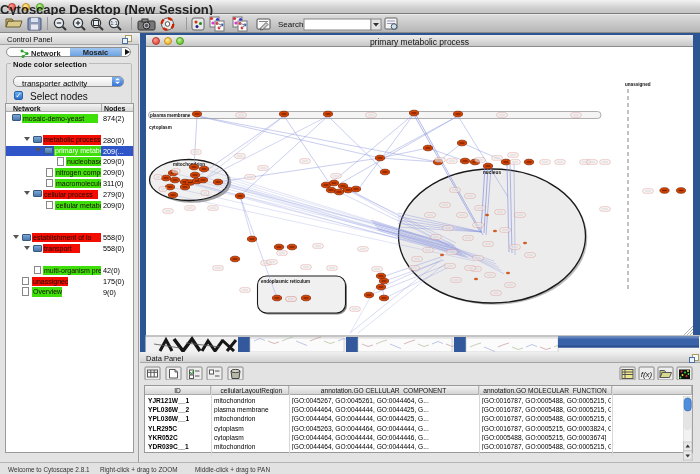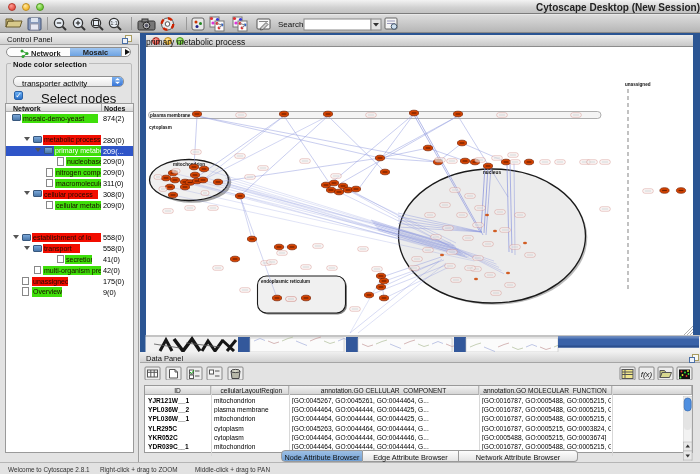--- a/index.html
+++ b/index.html
@@ -1,20 +1,20 @@
 <!DOCTYPE html>
 <html><head><meta charset="utf-8"><style>
 *{margin:0;padding:0;box-sizing:border-box;font-family:"Liberation Sans",sans-serif;}
 html,body{width:700px;height:474px;overflow:hidden;background:#e8e8e8;}
 #win{position:absolute;left:0;top:0;width:700px;height:474px;}
 .abs{position:absolute;}
 
 #titlebar{left:0;top:0;width:700px;height:14px;background:linear-gradient(#f3f3f3,#d0d0d0 60%,#c2c2c2);border-bottom:1px solid #7c7c7c;}
 .tl{width:8px;height:8px;border-radius:50%;top:3px;}
-#title{width:100%;text-align:right;font-size:10px;color:#222;top:2px;font-weight:bold;}
+#title{width:100%;text-align:left;font-size:13px;color:#222;top:2px;font-weight:bold;}
 
 #toolbar{left:0;top:15px;width:700px;height:18px;background:linear-gradient(#dcdcdc,#b6b6b6);border-bottom:1px solid #8a8a8a;}
 
 #cpanel{left:0;top:33px;width:139px;height:429px;background:#e3e3e3;border-right:1px solid #9f9f9f;}
 #cphead{left:0;top:0;width:139px;height:12px;background:linear-gradient(#f0f0f0,#d2d2d2);border-bottom:1px solid #a5a5a5;font-size:7.5px;color:#111;padding:2px 0 8px 7px;}
 #tabctl{left:6px;top:14px;width:125px;height:10px;background:#fdfdfd;border:1px solid #8f8f8f;border-radius:5px;font-size:7.5px;font-weight:bold;color:#222;}
 #tabmosaic{left:63px;top:0;width:51px;height:8px;background:linear-gradient(#9fc5f0,#6da3e3);text-align:center;}
 #groupbox{left:6px;top:30px;width:126px;height:57px;border:1px solid #bbb;border-radius:2px;}
 #combo{left:13px;top:43px;width:111px;height:11px;background:linear-gradient(#fff,#e8e8e8);border:1px solid #909090;border-radius:5px;font-size:8px;}
 #check{left:14px;top:58px;width:9px;height:9px;background:linear-gradient(#6cb1f5,#2a70c8);border:1px solid #2a62a8;border-radius:2px;color:#fff;font-size:8px;line-height:8px;text-align:center;}
@@ -173,21 +173,21 @@
     <div class="abs" style="left:11px;top:26.5px;background:#e3e3e3;padding:0 2px;font-size:7.5px;font-weight:bold;color:#111;">Node color selection</div>
     <div id="combo" class="abs">
         <span class="abs" style="left:8px;top:1.5px;">transporter activity</span>
       <div class="abs" style="right:0px;top:0px;width:11px;height:9px;background:linear-gradient(#7db2f0,#3875d7);border-radius:0 4px 4px 0;">
         <svg width="11" height="8">
             <path d="M5.5 1 L8 3.2 L3 3.2 Z" fill="#fff"></path>
             <path d="M5.5 7 L8 4.8 L3 4.8 Z" fill="#fff"></path>
           </svg></div>
     </div>
     <div id="check" class="abs">✓</div>
-    <div class="abs" style="left:41px;top:58px;font-size:13px;color:#111;">Select nodes</div>
+    <div class="abs" style="left:30px;top:58px;font-size:10px;color:#111;">Select nodes</div>
     <div id="treebox" class="abs">
       <div id="treehead" class="abs">
           <span class="abs" style="left:7px;top:0.5px">Network</span>
           <span class="abs" style="left:98px;top:0.5px">Nodes</span>
           <div class="abs" style="left:95px;top:0;width:1px;height:8px;background:#aaa"></div>
         </div>
       <div id="treerows" class="abs" style="left:0;top:9px;width:127px;height:300px;">
           <div class="trow abs" style="top:0.00px;">
             <div class="fold" style="left:6px"></div>
             <div class="lbl grn" style="left:16px;width:76px;">mosaic-demo-yeast</div>
@@ -217,43 +217,38 @@
           </div>
           <div class="trow abs" style="top:65.10px;">
             <div class="file" style="left:40px"></div>
             <div class="lbl grn" style="left:49px;width:46px;">macromolecule</div>
             <div class="cnt" style="">311(0)</div>
           </div>
           <div class="trow abs" style="top:75.95px;">
             <div class="arr" style="left:18px"></div>
             <div class="fold" style="left:27px"></div>
             <div class="lbl red" style="left:37px;width:55px;">cellular process</div>
-            <div class="cnt" style="">308(0)</div>
+            <div class="cnt" style="">279(0)</div>
           </div>
           <div class="trow abs" style="top:86.80px;">
             <div class="file" style="left:40px"></div>
             <div class="lbl grn" style="left:49px;width:46px;">cellular metabo</div>
             <div class="cnt" style="">209(0)</div>
           </div>
           <div class="trow abs" style="top:119.35px;">
             <div class="arr" style="left:7px"></div>
             <div class="fold" style="left:16px"></div>
             <div class="lbl red" style="left:26px;width:69px;">establishment of lo</div>
             <div class="cnt" style="">558(0)</div>
           </div>
           <div class="trow abs" style="top:130.20px;">
             <div class="arr" style="left:18px"></div>
             <div class="fold" style="left:27px"></div>
             <div class="lbl red" style="left:37px;width:37px;">transport</div>
             <div class="cnt" style="">558(0)</div>
-          </div>
-          <div class="trow abs" style="top:141.05px;">
-            <div class="file" style="left:51px"></div>
-            <div class="lbl grn" style="left:59px;width:27px;">secretion</div>
-            <div class="cnt" style="">41(0)</div>
           </div>
           <div class="trow abs" style="top:151.90px;">
             <div class="file" style="left:28px"></div>
             <div class="lbl grn" style="left:37px;width:58px;">multi-organism pre</div>
             <div class="cnt" style="">42(0)</div>
           </div>
           <div class="trow abs" style="top:162.75px;">
             <div class="file" style="left:16px"></div>
             <div class="lbl red" style="left:26px;width:36px;">unassigned</div>
             <div class="cnt" style="">175(0)</div>
@@ -308,21 +303,21 @@
           <rect x="418" y="1.5" width="141" height="11" fill="#3a62a8"></rect>
           <rect x="418" y="1.5" width="141" height="2" fill="#5f82bd"></rect>
           <rect x="418" y="10.5" width="141" height="2" fill="#2b4f8e"></rect>
           <rect x="0" y="0" width="5.5" height="17" fill="#2b5593"></rect>
         </svg></div>
     <div id="iframe1" class="abs">
       <div id="ititle" class="abs">
         <div class="tl abs" style="left:6px;top:2px;background:radial-gradient(circle at 35% 30%,#ff9d94,#ec6358 55%,#d93b30);border:0.5px solid #b5362c;"></div>
         <div class="tl abs" style="left:18px;top:2px;background:radial-gradient(circle at 35% 30%,#ffe9a8,#f8c341 55%,#e8a426);border:0.5px solid #c08e1f;"></div>
         <div class="tl abs" style="left:30px;top:2px;background:radial-gradient(circle at 35% 30%,#c4f2a0,#7ed148 55%,#56ae1e);border:0.5px solid #4d9a1c;"></div>
-        <div class="abs" style="width:100%;text-align:left;top:1.5px;font-size:8.5px;color:#111;">primary metabolic process</div>
+        <div class="abs" style="width:100%;text-align:center;top:1.5px;font-size:8.5px;color:#111;">primary metabolic process</div>
       </div>
       <div id="inet" class="abs"><svg id="netsvg" width="547" height="288" viewBox="0 0 547 288">
             <rect x="2.5" y="64.5" width="452.5" height="7" rx="3.5" fill="#f4f4f4" stroke="#9a9a9a" stroke-width="0.8"></rect>
             <ellipse cx="347.8" cy="190.8" rx="93.5" ry="67" fill="#aaa" opacity="0.8"></ellipse>
             <ellipse cx="346" cy="189" rx="93.5" ry="67" fill="#ececec" stroke="#1a1a1a" stroke-width="1.3"></ellipse>
             <ellipse cx="45.8" cy="135.3" rx="39.5" ry="20.5" fill="#999" opacity="0.9"></ellipse>
             <ellipse cx="43" cy="133" rx="39.5" ry="20.5" fill="#f0f0f0" stroke="#1a1a1a" stroke-width="1.3"></ellipse>
             <rect x="113" y="230.5" width="88" height="37" rx="9" fill="#777" opacity="0.9"></rect>
             <rect x="111.5" y="229" width="88" height="37" rx="9" fill="#f0f0f0" stroke="#1a1a1a" stroke-width="1.1"></rect>
             <line x1="482" y1="42" x2="482" y2="243" stroke="#999" stroke-width="1.2" stroke-dasharray="4 3"></line>
@@ -780,24 +775,19 @@
       <rect x="0" y="0" width="9" height="65" fill="#f2f2f2" stroke="#b8b8b8" stroke-width="0.6"></rect>
       <rect x="1" y="0" width="7" height="34" rx="3.5" fill="#e4e4e4"></rect>
       <rect x="1.2" y="2" width="7" height="13" rx="3.5" fill="#4f8fe0" stroke="#2a60a8" stroke-width="0.6"></rect>
       <rect x="0.5" y="46" width="8.5" height="9" fill="#e8e8e8" stroke="#aaa" stroke-width="0.5"></rect>
       <path d="M2.5 51.5 L7 51.5 L4.75 48.5 Z" fill="#333"></path>
       <rect x="0.5" y="55" width="8.5" height="9" fill="#e8e8e8" stroke="#aaa" stroke-width="0.5"></rect>
       <path d="M2.5 58.5 L7 58.5 L4.75 61.5 Z" fill="#333"></path>
     </svg>
   </div>
 
-  <div id="btabs" class="abs">
-    <div class="btab" style="width:82px;border-left:1px solid #9a9a9a;border-radius:4px 0 0 4px;background:linear-gradient(#9dbfe4,#6f9fd4);">Node Attribute Browser</div>
-    <div class="btab" style="width:96px;">Edge Attribute Browser</div>
-    <div class="btab" style="width:119px;border-radius:0 4px 4px 0;">Network Attribute Browser</div>
-  </div>
 
   <div id="status" class="abs">
     <span class="abs" style="left:8px;top:3px;">Welcome to Cytoscape 2.8.1</span>
     <span class="abs" style="left:100px;top:3px;">Right-click + drag to ZOOM</span>
     <span class="abs" style="left:195px;top:3px;">Middle-click + drag to PAN</span>
   </div>
 </div>
 
 </body></html>

